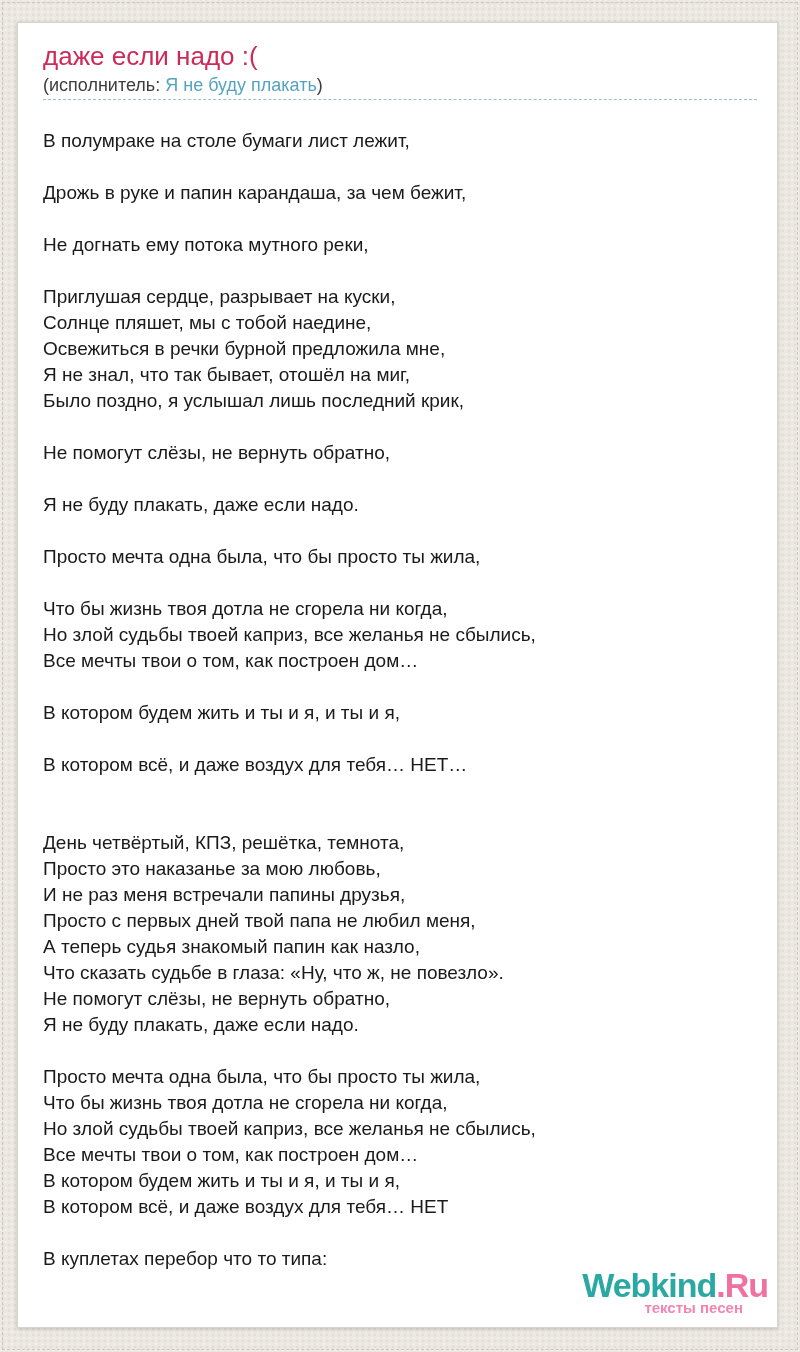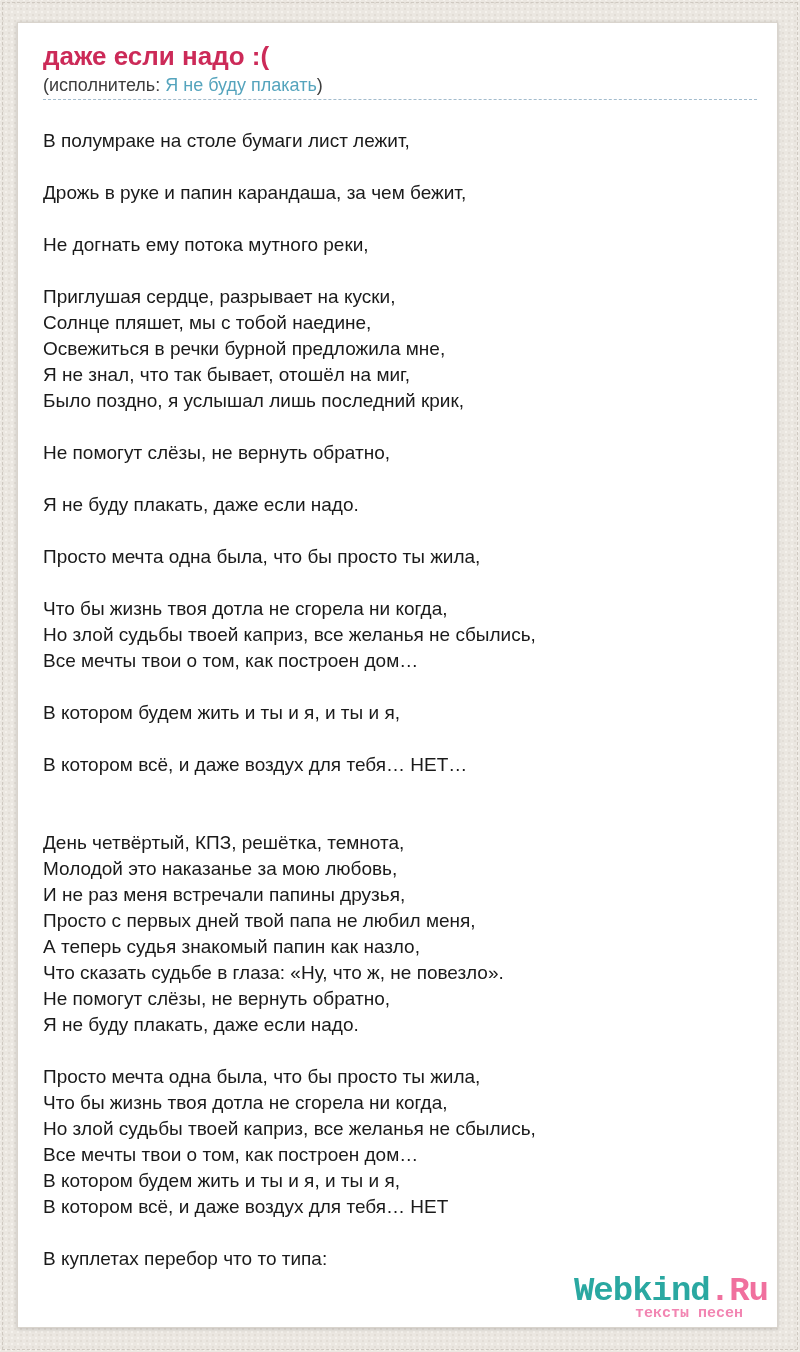--- a/index.html
+++ b/index.html
@@ -33,21 +33,21 @@
     height: 1306px;
     box-sizing: border-box;
     background: #ffffff;
     border: 1px solid #d9d4cd;
     box-shadow: 0 1px 4px rgba(0,0,0,0.18);
     padding: 19px 20px 0 25px;
   }
   .title {
     margin: 0;
     font-size: 26px;
-    font-weight: 700;
+    font-weight: 400;
     line-height: 28px;
     color: var(--title, #cc2a58);
     letter-spacing: 0;
   }
   .artist-line {
     font-size: 18px;
     line-height: 22px;
     color: #3d3d3d;
     margin-top: 4px;
   }
@@ -67,25 +67,24 @@
     line-height: 26px;
     color: #1a1a1a;
   }
   .lyric-line {
     height: 26px;
     white-space: pre;
   }
   .logo {
     position: absolute;
     right: 9px;
-    bottom: 5px;
+    bottom: 11px;
     text-align: right;
     cursor: pointer;
     line-height: 1;
-    font-family: Liberation Mono, monospace;
   }
   .logo-line {
     font-size: 34px;
     font-weight: 700;
     letter-spacing: -1px;
     line-height: 34px;
   }
   .logo-main { color: var(--logo-teal, #2aa8a1); }
   .logo-suffix { color: var(--logo-pink, #f0709e); }
   .logo-tagline {
@@ -132,21 +131,21 @@
       <div class="lyric-line">Что бы жизнь твоя дотла не сгорела ни когда,</div>
       <div class="lyric-line">Но злой судьбы твоей каприз, все желанья не сбылись,</div>
       <div class="lyric-line">Все мечты твои о том, как построен дом…</div>
       <div class="lyric-line">&nbsp;</div>
       <div class="lyric-line">В котором будем жить и ты и я, и ты и я,</div>
       <div class="lyric-line">&nbsp;</div>
       <div class="lyric-line">В котором всё, и даже воздух для тебя… НЕТ…</div>
       <div class="lyric-line">&nbsp;</div>
       <div class="lyric-line">&nbsp;</div>
       <div class="lyric-line">День четвёртый, КПЗ, решётка, темнота,</div>
-      <div class="lyric-line">Молодой это наказанье за мою любовь,</div>
+      <div class="lyric-line">Просто это наказанье за мою любовь,</div>
       <div class="lyric-line">И не раз меня встречали папины друзья,</div>
       <div class="lyric-line">Просто с первых дней твой папа не любил меня,</div>
       <div class="lyric-line">А теперь судья знакомый папин как назло,</div>
       <div class="lyric-line">Что сказать судьбе в глаза: «Ну, что ж, не повезло».</div>
       <div class="lyric-line">Не помогут слёзы, не вернуть обратно,</div>
       <div class="lyric-line">Я не буду плакать, даже если надо.</div>
       <div class="lyric-line">&nbsp;</div>
       <div class="lyric-line">Просто мечта одна была, что бы просто ты жила,</div>
       <div class="lyric-line">Что бы жизнь твоя дотла не сгорела ни когда,</div>
       <div class="lyric-line">Но злой судьбы твоей каприз, все желанья не сбылись,</div>

